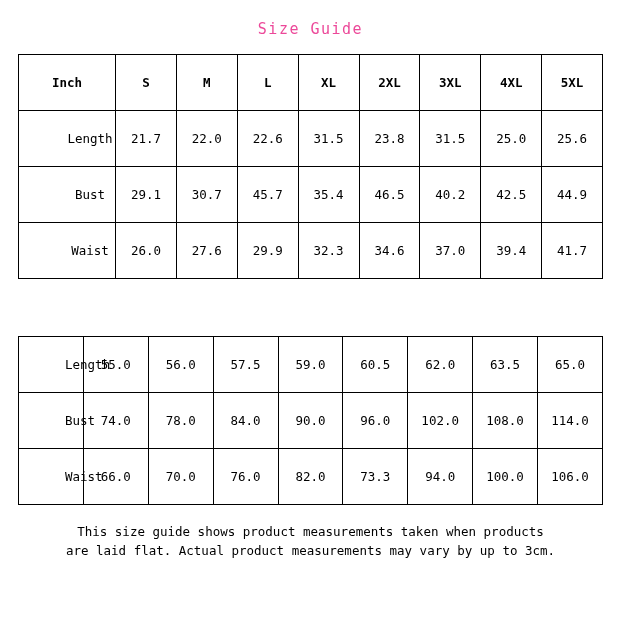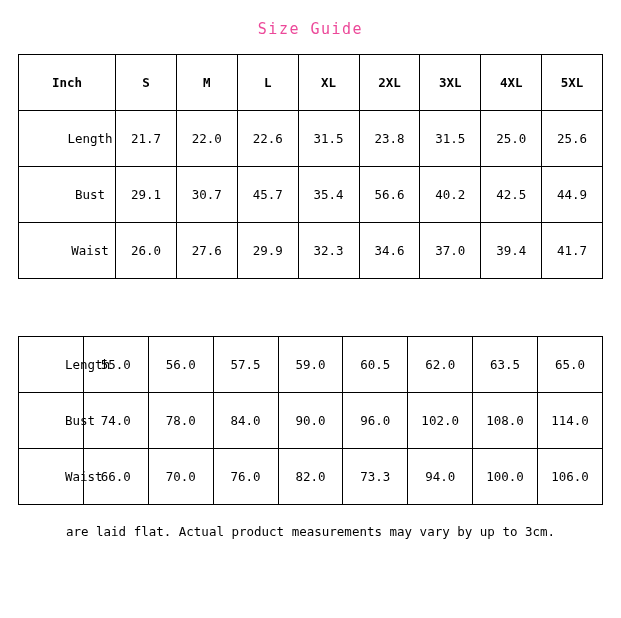--- a/index.html
+++ b/index.html
@@ -103,21 +103,21 @@
         <td>31.5</td>
         <td>25.0</td>
         <td>25.6</td>
       </tr>
       <tr>
         <td class="row-label">Bust</td>
         <td>29.1</td>
         <td>30.7</td>
         <td>45.7</td>
         <td>35.4</td>
-        <td>56.6</td>
+        <td>46.5</td>
         <td>40.2</td>
         <td>42.5</td>
         <td>44.9</td>
       </tr>
       <tr>
         <td class="row-label">Waist</td>
         <td>26.0</td>
         <td>27.6</td>
         <td>29.9</td>
         <td>32.3</td>
@@ -163,16 +163,17 @@
         <td>82.0</td>
         <td>73.3</td>
         <td>94.0</td>
         <td>100.0</td>
         <td>106.0</td>
       </tr>
     </tbody>
   </table>
 
   <div class="footnote">
+    <div>This size guide shows product measurements taken when products</div>
     <div>are laid flat. Actual product measurements may vary by up to 3cm.</div>
   </div>
 
 </div>
 
 </body></html>

